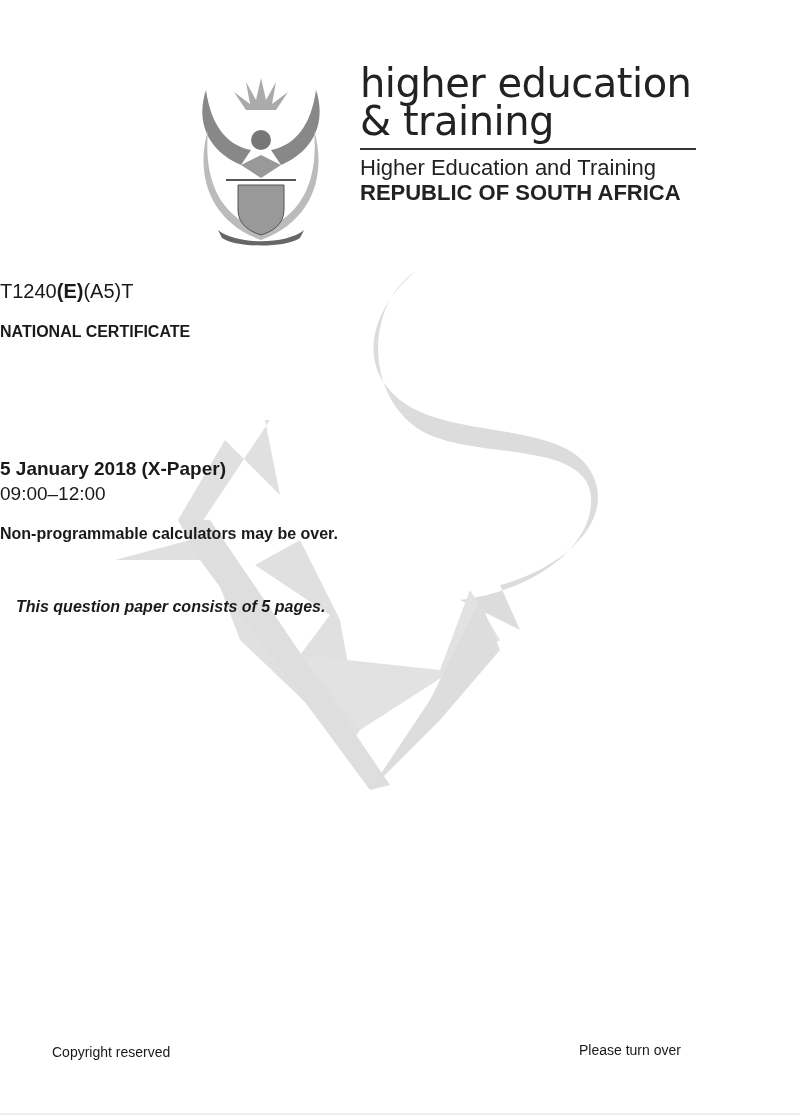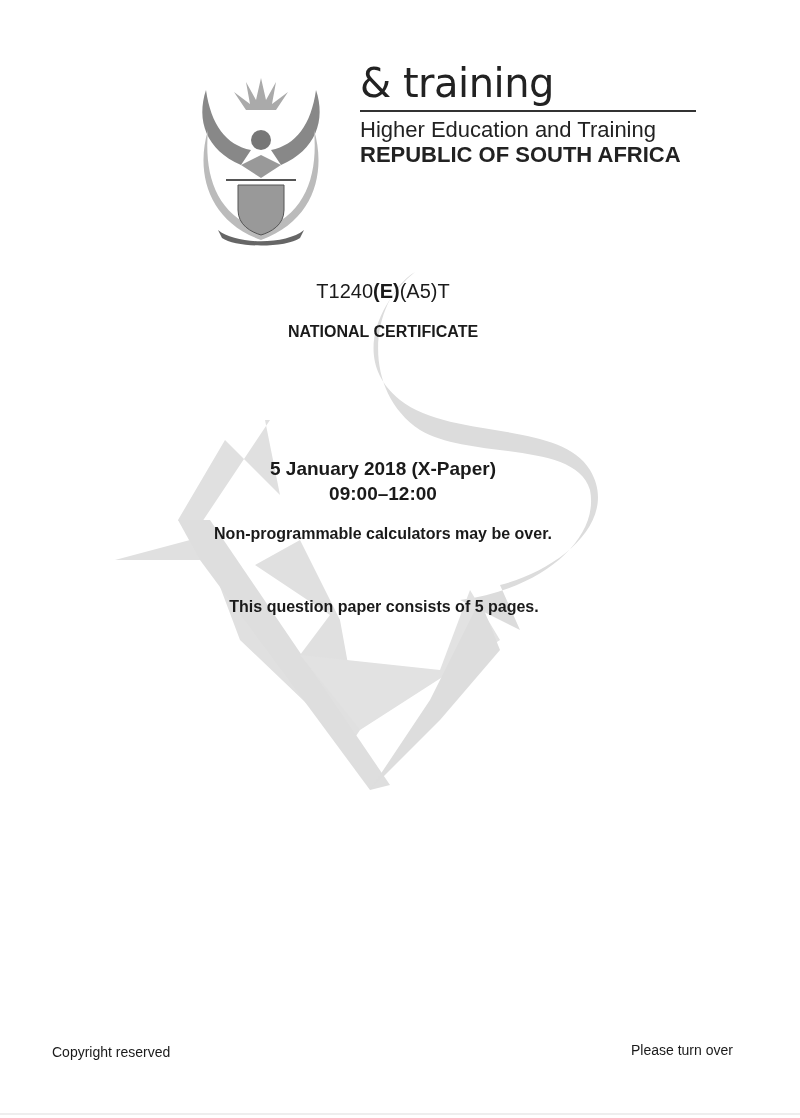--- a/index.html
+++ b/index.html
@@ -14,33 +14,33 @@
   .crest { position: absolute; left: 196px; top: 70px; width: 130px; height: 180px; }
   .brand { position: absolute; left: 360px; top: 64px; width: 340px; }
   .brand-line1, .brand-line2 {
     font-family: "DejaVu Sans", sans-serif; font-size: 40px; line-height: 38px; color: #222;
     letter-spacing: -0.5px;
   }
   .brand-rule { height: 2px; background: #333; margin: 8px 0 6px 0; width: 336px; }
   .dept-label, .dept-name { font-size: 22px; line-height: 24px; color: #222; }
   .republic { font-size: 22px; line-height: 26px; font-weight: bold; color: #222; }
 
-  .center { position: absolute; left: 0; width: 766px; text-align: center; }
+  .center { position: absolute; left: 0; width: 766px; }
   .code { top: 280px; font-size: 20px; }
   .code b { font-weight: bold; }
   .cert { top: 323px; font-size: 16px; font-weight: bold; }
   .subject { top: 366px; font-size: 22px; font-weight: bold; }
   .subj-code { top: 414px; font-size: 20px; }
   .date { top: 458px; font-size: 19px; font-weight: bold; }
-  .time { top: 483px; font-size: 19px; font-weight: bold; }
+  .time { top: 483px; font-size: 19px; font-weight: normal; }
   .calc { top: 525px; font-size: 16px; font-weight: bold; }
-  .pages { top: 598px; font-size: 16px; font-weight: bold; left: 0; width: 768px; }
+  .pages { top: 598px; font-size: 16px; font-weight: bold; left: 16px; width: 768px; font-style: italic; }
 
   .footer-left { position: absolute; left: 52px; top: 1044px; font-size: 14px; text-align: right; }
-  .footer-right { position: absolute; left: 631px; top: 1042px; font-size: 14px; }
+  .footer-right { position: absolute; left: 579px; top: 1042px; font-size: 14px; }
   .bottom-edge { position: absolute; left: 0; right: 0; top: 1113px; height: 2px; background: #eeeeee; }
 </style>
 </head>
 <body>
 
 <div class="page">
 
   <svg class="watermark" viewBox="0 0 800 1118">
 
     <path d="M415 272 C 380 300, 350 360, 400 400 C 450 440, 560 420, 590 470 C 620 520, 560 570, 500 585 L 520 630 L 460 600 C 540 590, 600 540, 590 490 C 575 440, 470 460, 420 430 C 360 390, 370 300, 415 272 Z" fill="#dcdcdc"></path>
@@ -60,20 +60,21 @@
         <circle cx="65" cy="70" r="10" fill="#777"></circle>
         <path d="M45 95 L 65 85 L 85 95 L 65 108 Z" fill="#999"></path>
         <path d="M12 60 C 0 100, 10 150, 65 170 C 120 150, 130 100, 118 60 C 122 105, 110 145, 65 160 C 20 145, 8 105, 12 60 Z" fill="#bbb"></path>
         <path d="M42 115 L 88 115 L 88 140 C 88 155, 75 162, 65 165 C 55 162, 42 155, 42 140 Z" fill="#999" stroke="#555"></path>
         <path d="M30 110 L 100 110" stroke="#555" stroke-width="2"></path>
         <path d="M22 160 C 40 175, 90 175, 108 160 L 104 168 C 90 178, 40 178, 26 168 Z" fill="#666"></path>
       </g>
     </svg>
 
     <div class="brand">
+      <div class="brand-line1">higher education</div>
       <div class="brand-line2">&amp; training</div>
       <div class="brand-rule"></div>
       <div class="dept-name">Higher Education and Training</div>
       <div class="republic">REPUBLIC OF SOUTH AFRICA</div>
     </div>
 
     <div class="center code"><span>T1240</span><b>(E)</b><span>(A5)T</span></div>
     <div class="center cert">NATIONAL CERTIFICATE</div>
     <div class="center date">5 January 2018 (X-Paper)</div>
     <div class="center time">09:00–12:00</div>

